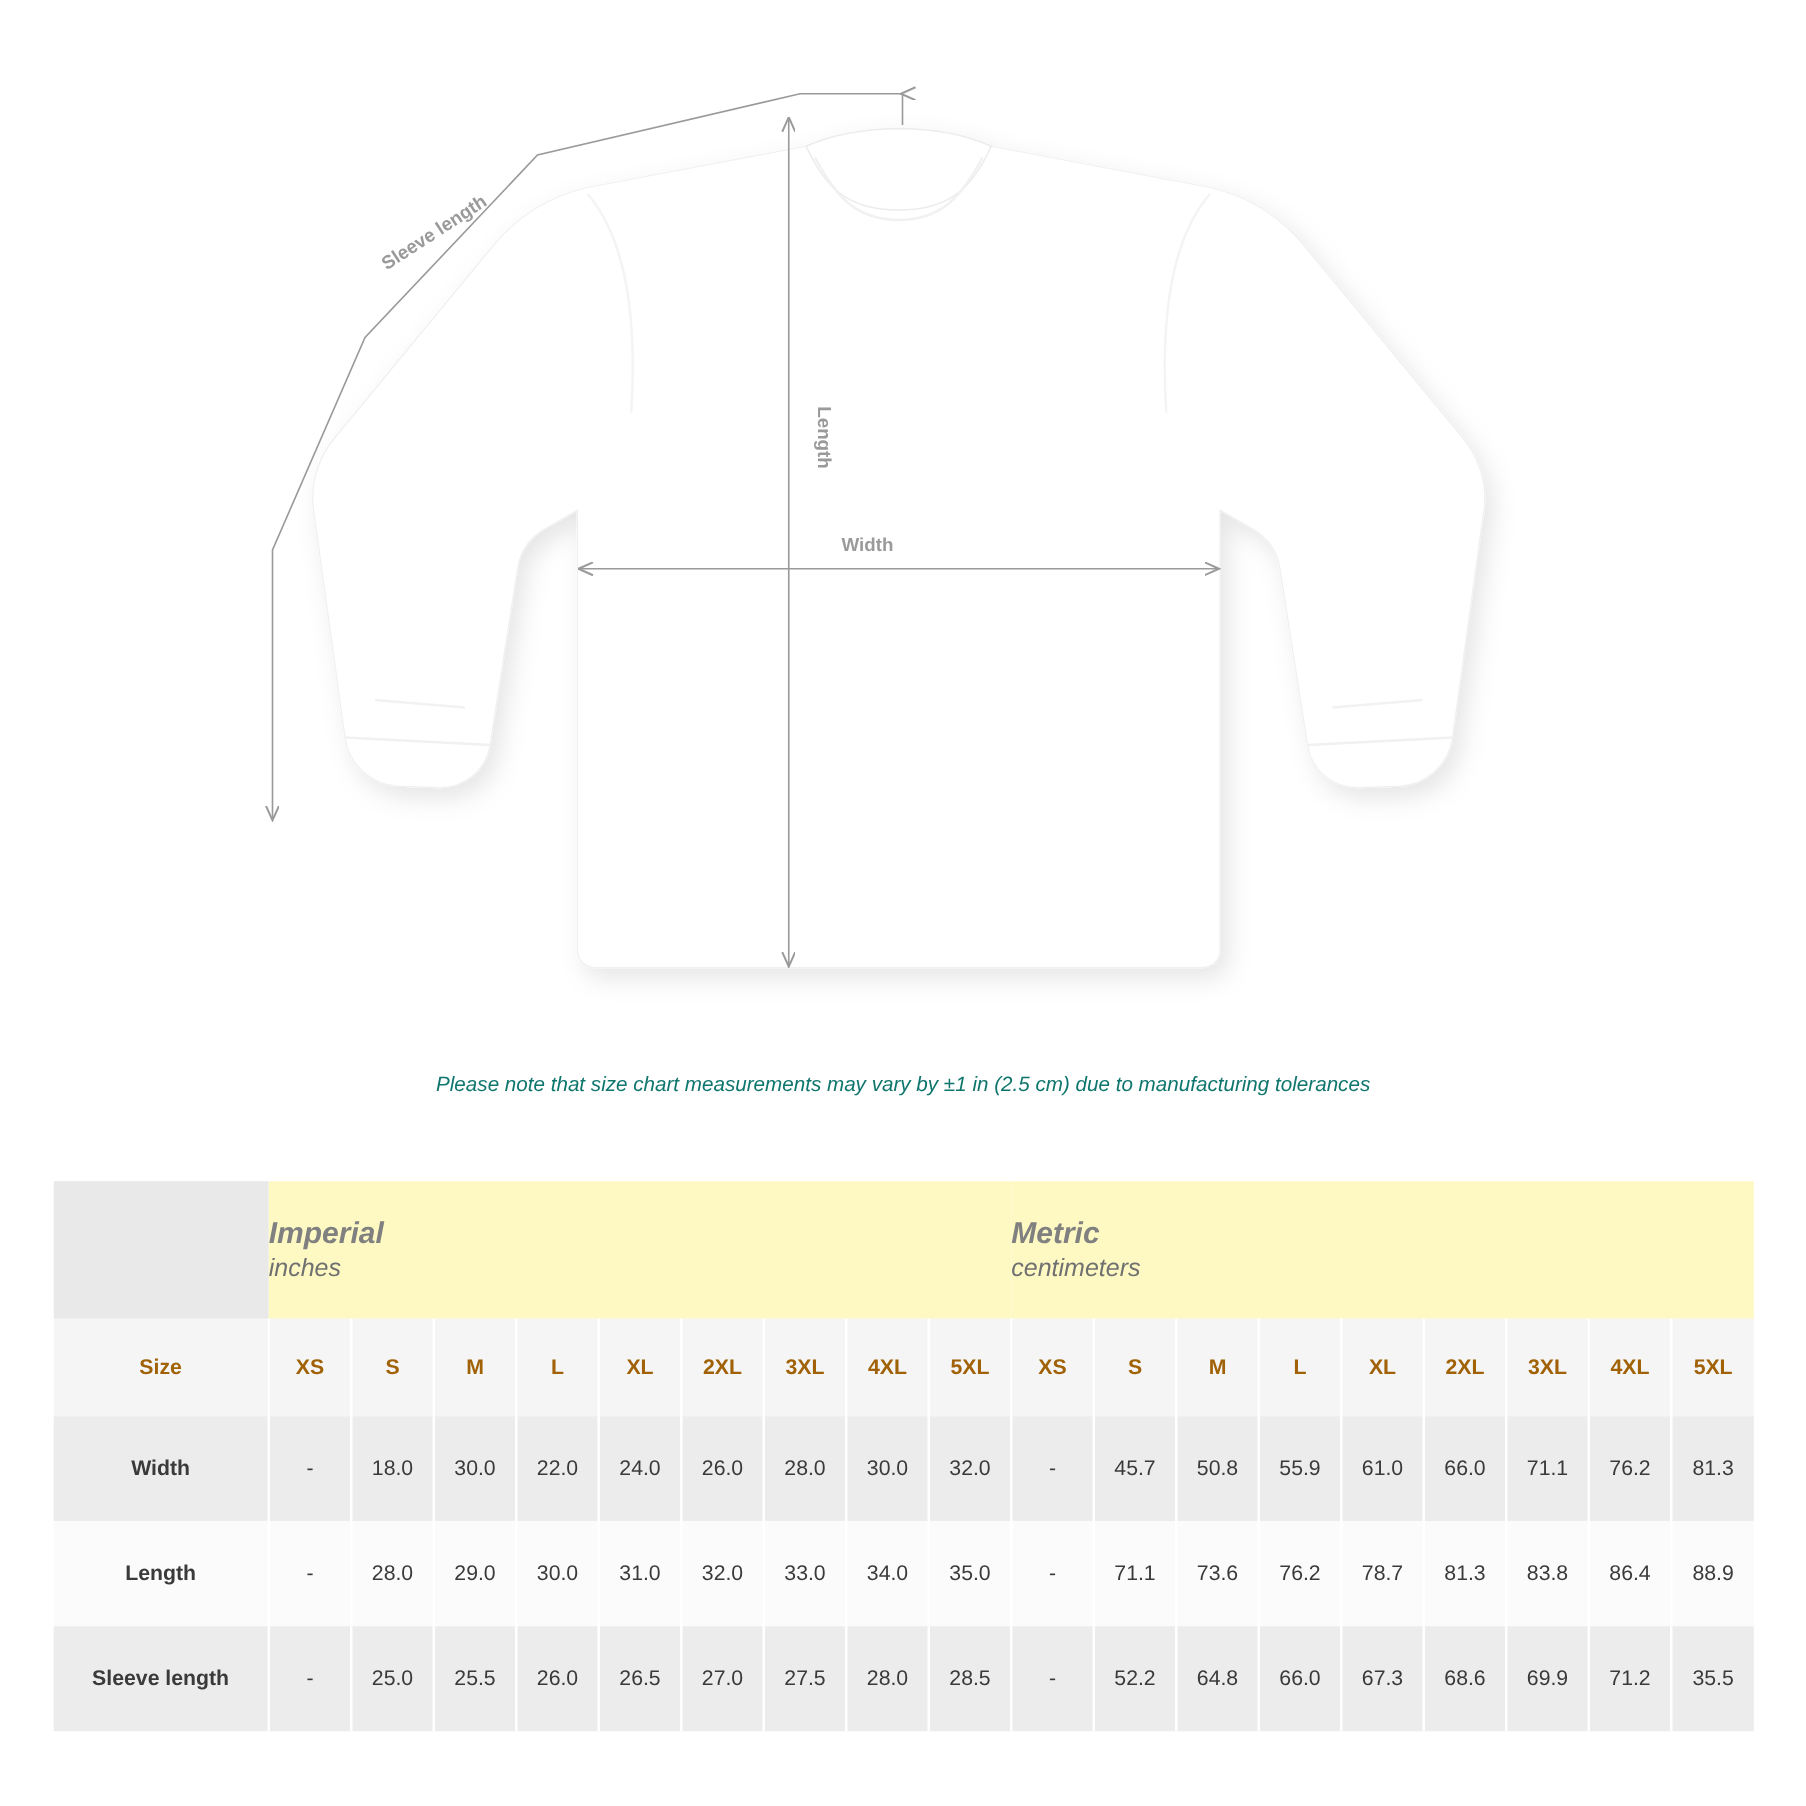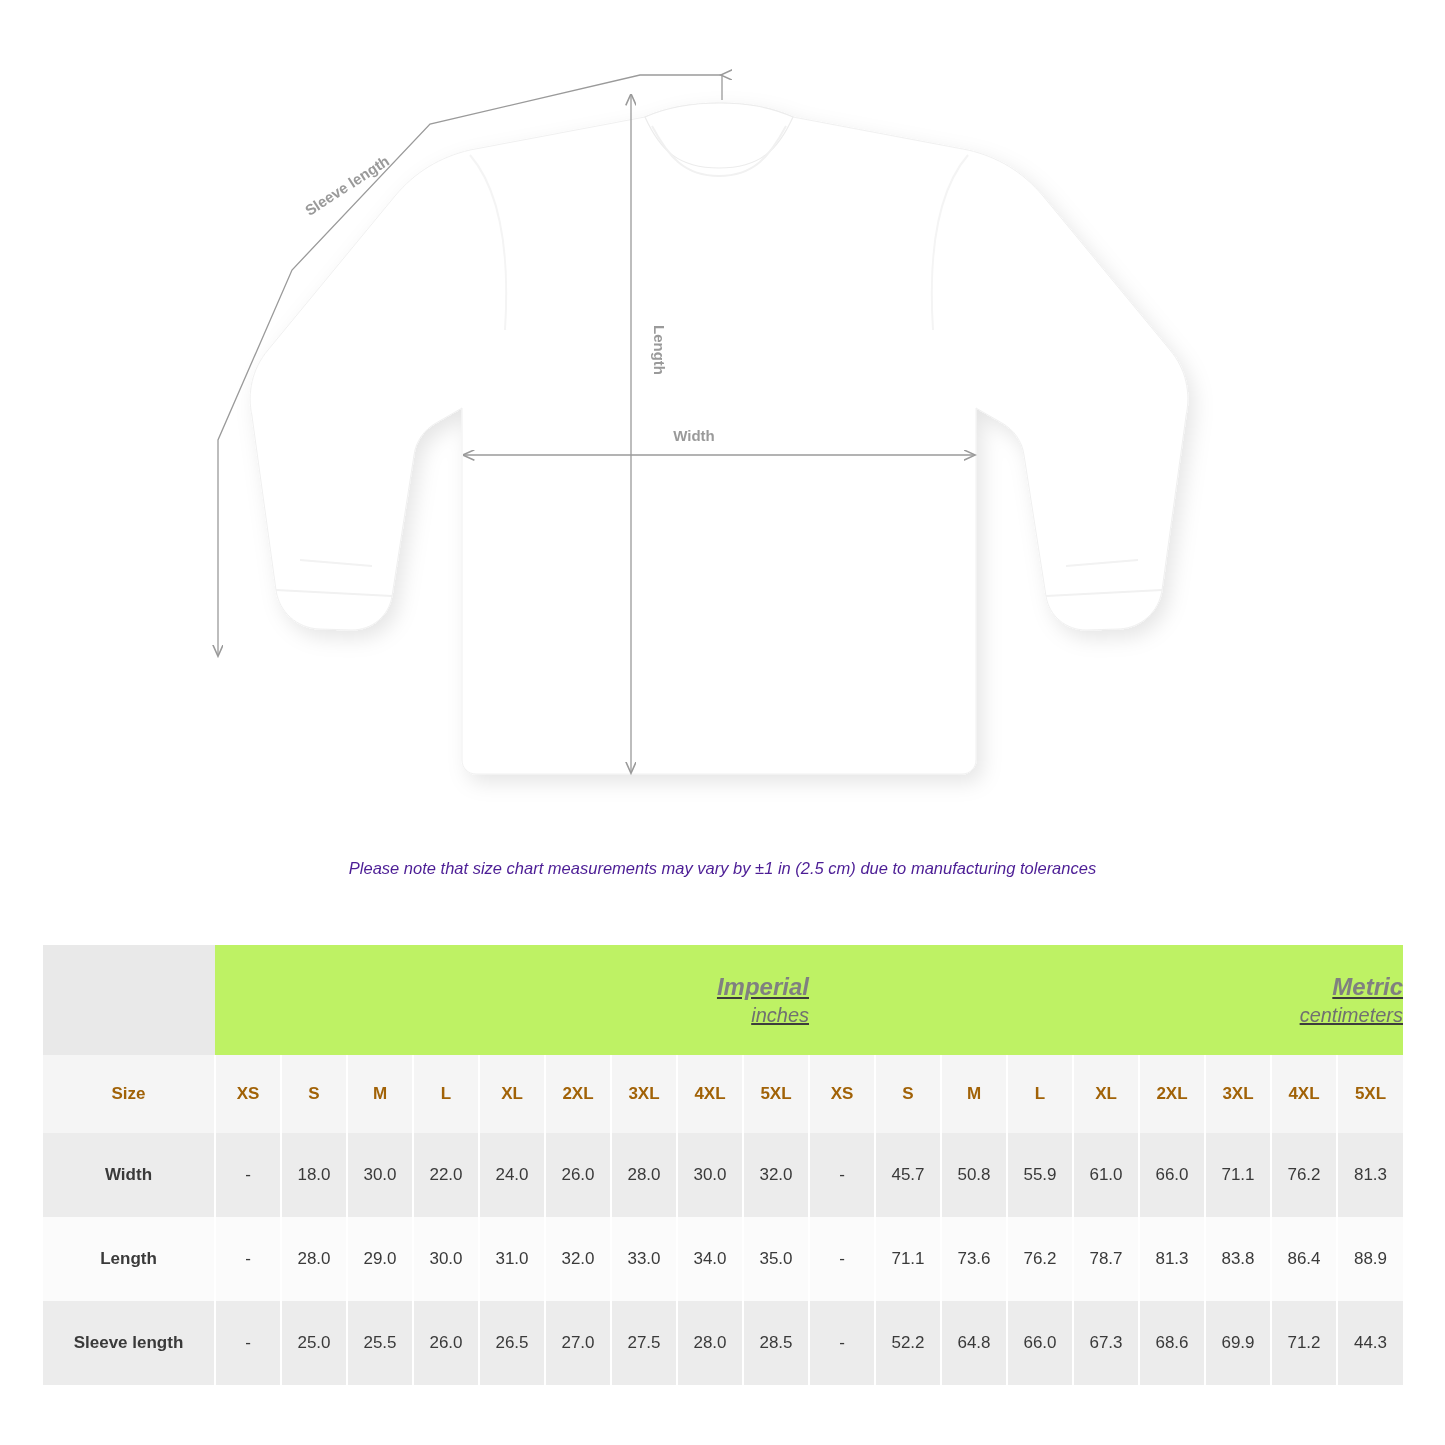--- a/index.html
+++ b/index.html
@@ -44,21 +44,21 @@
     font-size: 27px;
     font-weight: bold;
     color: #2f2f2f;
     letter-spacing: 0.2px;
     margin: 0;
   }
   .chart-note {
     margin-top: 14px;
     font-size: 16.5px;
     font-style: italic;
-    color: #4c1d95;
+    color: #0f766e;
     text-align: center;
   }
 
   
   .table-wrap {
     position: absolute;
     left: 43px;
     top: 945px;
     width: 1360px;
   }
@@ -66,24 +66,23 @@
     border-collapse: collapse;
     width: 1360px;
     table-layout: fixed;
   }
   table.size-table td, table.size-table th {
     padding: 0;
     margin: 0;
   }
   .unit-head-cell {
     height: 110px;
-    background: #bef264;
-    text-align: right;
+    background: #fef9c3;
+    text-align: left;
     vertical-align: middle;
-    text-decoration: underline;
   }
   .unit-name {
     font-size: 24px;
     font-style: italic;
     font-weight: bold;
     color: #808080;
     line-height: 1.15;
   }
   .unit-sub {
     font-size: 20px;
@@ -320,19 +319,19 @@
             <td class="val">28.0</td>
             <td class="val">28.5</td>
             <td class="val">-</td>
             <td class="val">52.2</td>
             <td class="val">64.8</td>
             <td class="val">66.0</td>
             <td class="val">67.3</td>
             <td class="val">68.6</td>
             <td class="val">69.9</td>
             <td class="val">71.2</td>
-            <td class="val">44.3</td>
+            <td class="val">35.5</td>
           </tr>
         </tbody>
     </table>
   </div>
 
 </div>
 
 </body></html>

